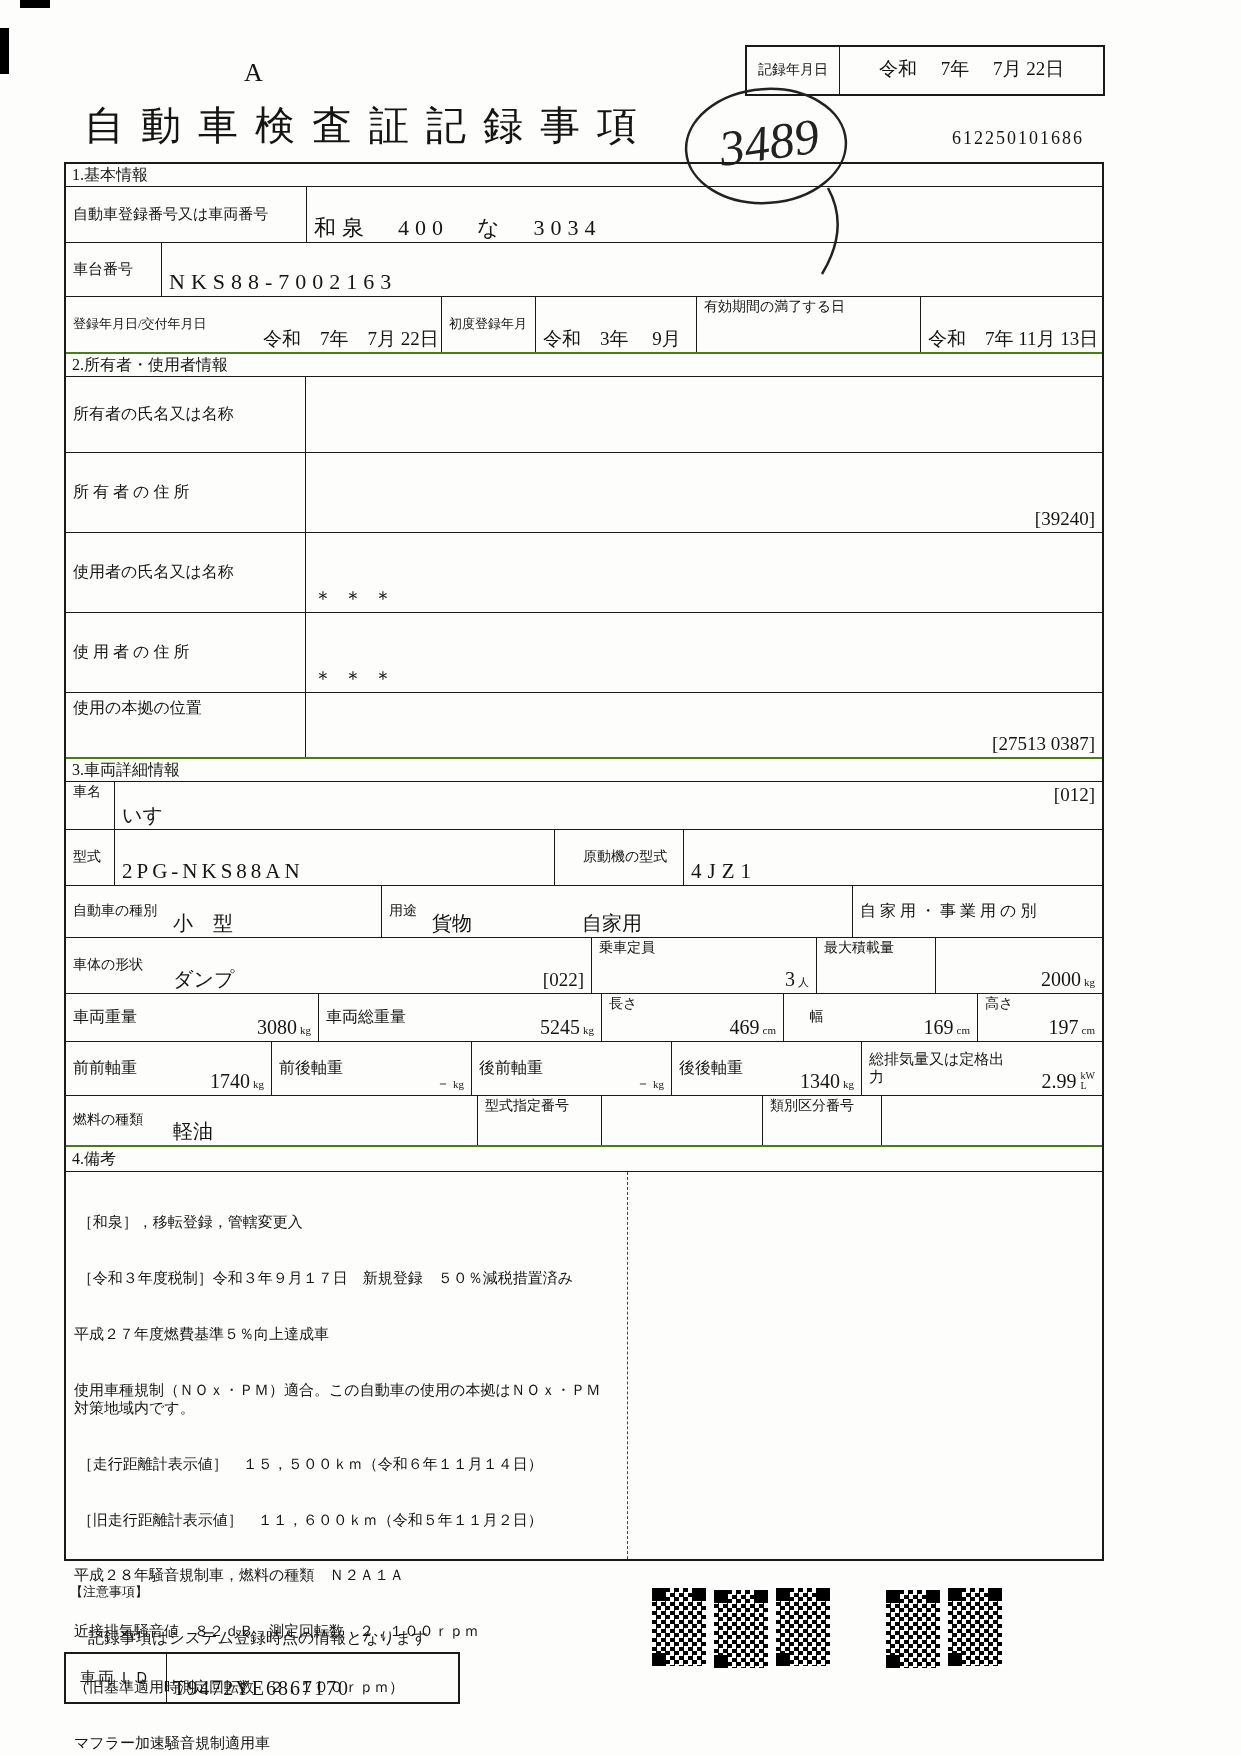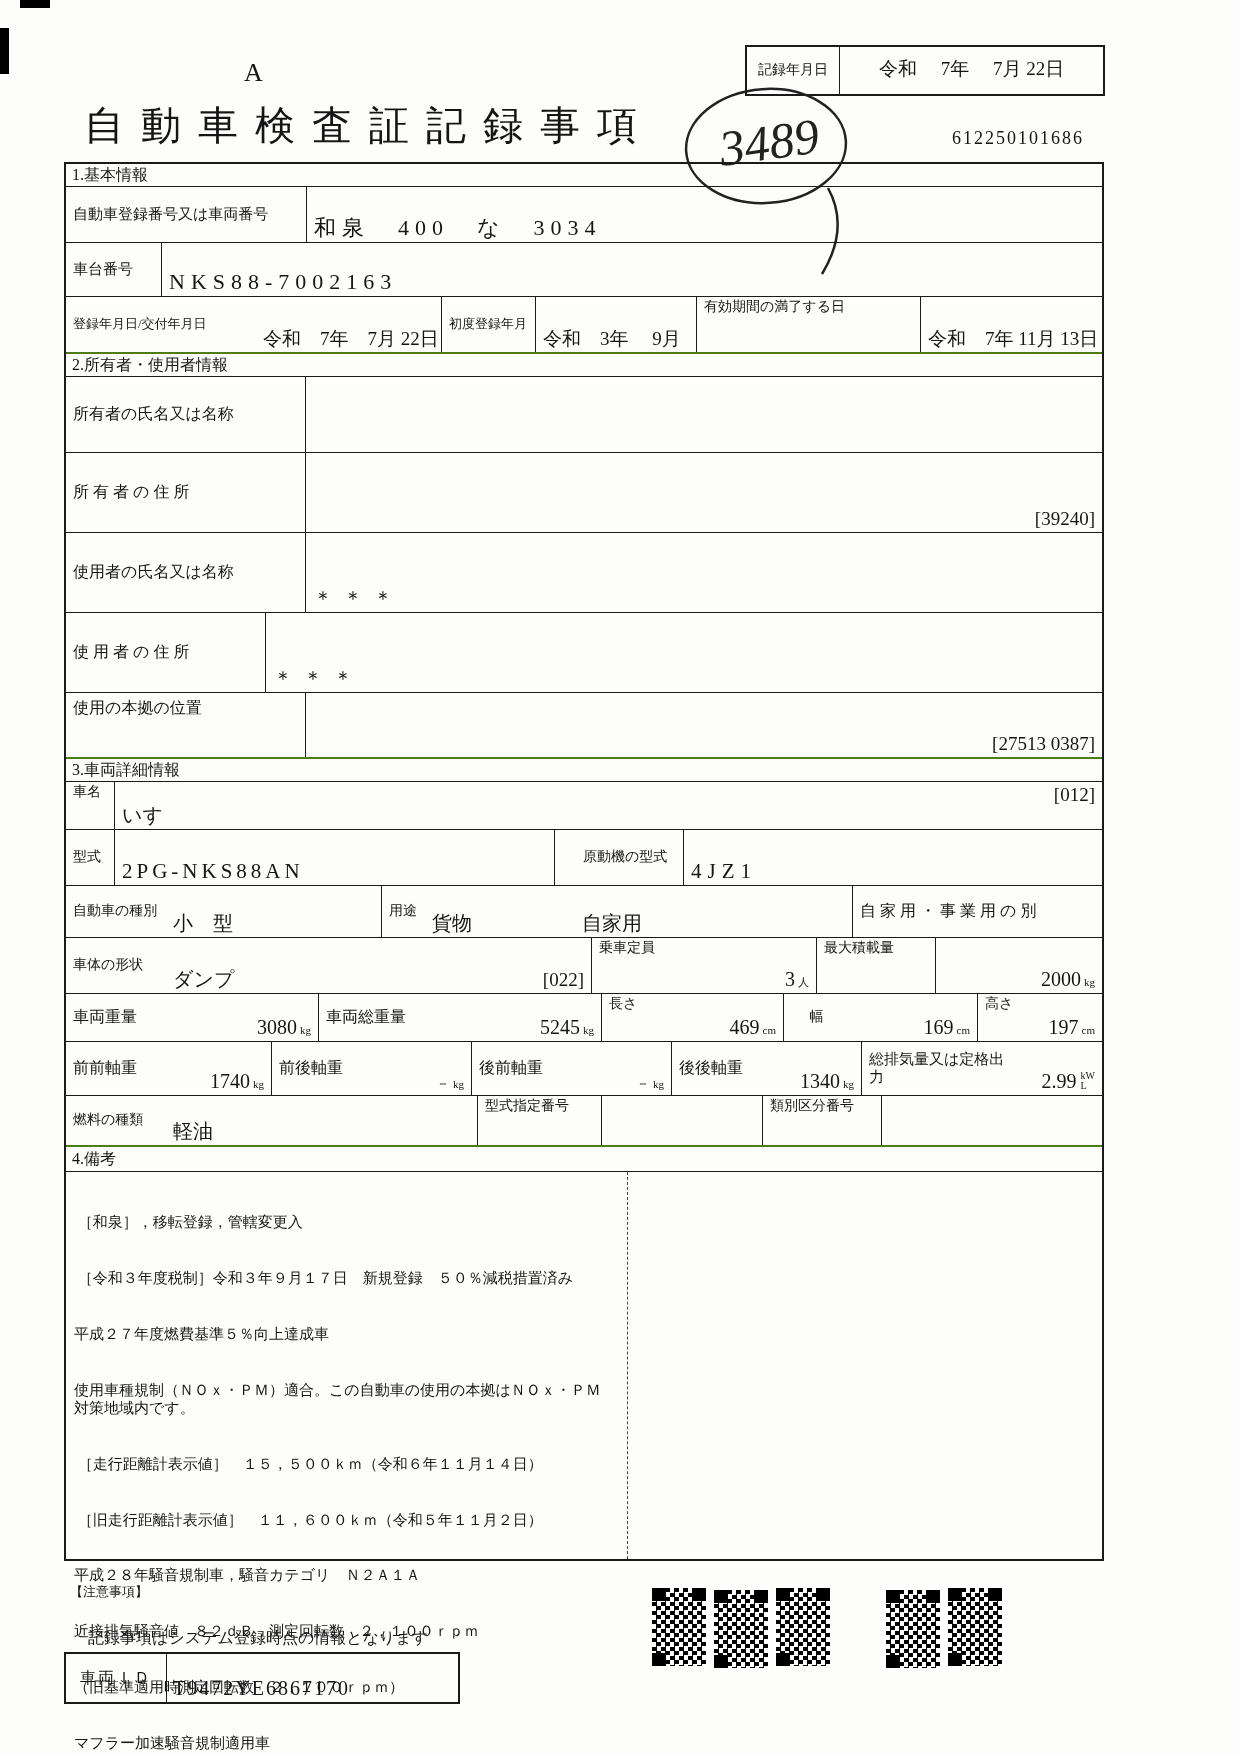--- a/index.html
+++ b/index.html
@@ -120,21 +120,21 @@
       <div class="cell lab br" style="width:240px;font-size:16px;">所 有 者 の 住 所</div>
       <div class="cell val vright code" style="flex:1;">[39240]</div>
     </div>
 
     <div class="row" style="height:80px;">
       <div class="cell lab br" style="width:240px;font-size:16px;">使用者の氏名又は名称</div>
       <div class="cell val ls10" style="flex:1;">＊＊＊</div>
     </div>
 
     <div class="row" style="height:80px;">
-      <div class="cell lab br" style="width:200px;font-size:16px;">使 用 者 の 住 所</div>
+      <div class="cell lab br" style="width:240px;font-size:16px;">使 用 者 の 住 所</div>
       <div class="cell val ls10" style="flex:1;">＊＊＊</div>
     </div>
 
     <div class="row" style="height:65px;">
       <div class="cell lab br labtop" style="width:240px;font-size:16px;padding-top:6px;">使用の本拠の位置</div>
       <div class="cell val vright code" style="flex:1;">[27513 0387]</div>
     </div>
 
     <div class="shead bt" style="height:24px;">3.車両詳細情報</div>
 
@@ -248,21 +248,21 @@
 
     <div class="remarks-body">
       <div class="dash-div"></div>
       <div class="remarks-text">
         <div class="rline"> ［和泉］，移転登録，管轄変更入</div>
         <div class="rline"> ［令和３年度税制］令和３年９月１７日　新規登録　５０％減税措置済み</div>
         <div class="rline">平成２７年度燃費基準５％向上達成車</div>
         <div class="rline">使用車種規制（ＮＯｘ・ＰＭ）適合。この自動車の使用の本拠はＮＯｘ・ＰＭ対策地域内です。</div>
         <div class="rline"> ［走行距離計表示値］　１５，５００ｋｍ（令和６年１１月１４日）</div>
         <div class="rline"> ［旧走行距離計表示値］　１１，６００ｋｍ（令和５年１１月２日）</div>
-        <div class="rline">平成２８年騒音規制車，騒音カテゴリ　Ｎ２Ａ１Ａ</div>
+        <div class="rline">平成２８年騒音規制車，燃料の種類　Ｎ２Ａ１Ａ</div>
         <div class="rline">近接排気騒音値　８２ｄＢ，測定回転数　２，１００ｒｐｍ</div>
         <div class="rline">（旧基準適用時測定回転数　２，１００ｒｐｍ）</div>
         <div class="rline">マフラー加速騒音規制適用車</div>
         
         
         
         
         
         
       </div>

